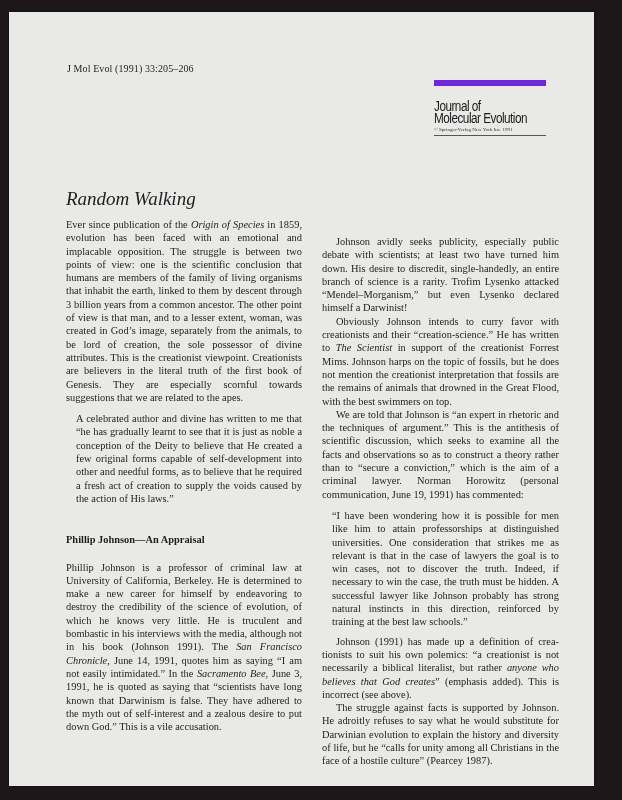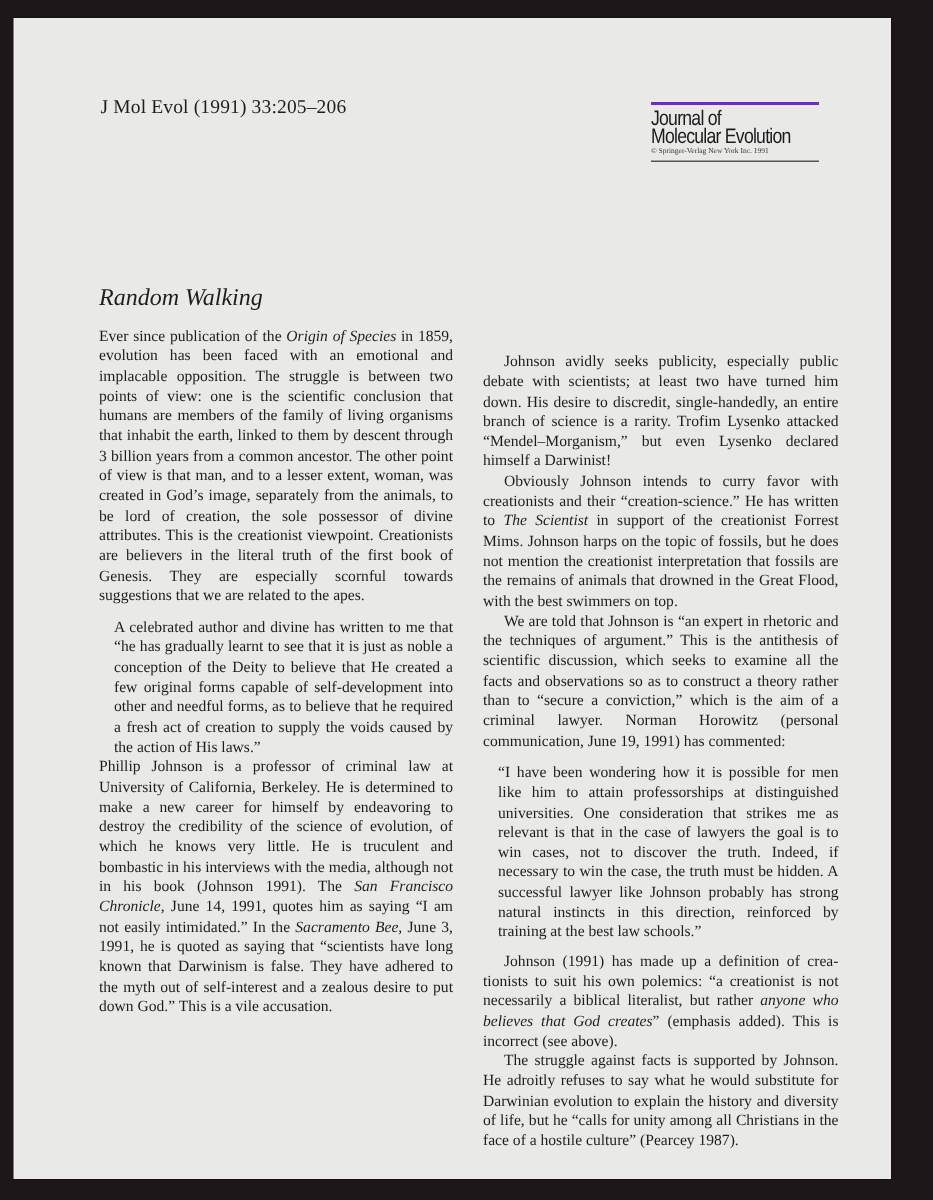--- a/index.html
+++ b/index.html
@@ -11,45 +11,45 @@
     color: #1e1e1e;
   }
   .page {
     position: absolute; left: 9px; top: 12px;
     width: 585px; height: 774px;
     background: #e9e9e7;
     box-shadow: 0 0 2px rgba(0,0,0,0.5);
   }
   .citation {
     position: absolute; left: 58px; top: 51px;
-    font-size: 13px; letter-spacing: 0.1px;
+    font-size: 10px; letter-spacing: 0.1px;
   }
   .masthead {
-    position: absolute; left: 425px; top: 56px; width: 112px;
-    border-top: 2px solid #6d28d9; border-bottom: 1px solid #555;
-    padding: 2px 0 3px 0;
+    position: absolute; left: 425px; top: 68px; width: 112px;
+    border-top: 6px solid #6d28d9; border-bottom: 1px solid #555;
+    padding: 14px 0 3px 0;
   }
   .masthead .m1, .masthead .m2 {
     font-family: "Liberation Sans", sans-serif;
     font-size: 14px; line-height: 12px; letter-spacing: -0.6px;
     transform: scaleX(0.84); transform-origin: left;
     white-space: nowrap; color: #1b1b1b;
   }
   .masthead .copy {
     font-size: 5px; margin-top: 3px; white-space: nowrap; color: #333;
   }
   .col {
     position: absolute; top: 178px; width: 236px;
     font-size: 10.4px; line-height: 13.3px;
     text-align: justify; hyphens: manual;
   }
   .col.left { left: 57px; }
   .col.right { left: 313px; width: 237px; top: 180px; margin-top: 43px; }
   .title {
-    font-style: italic; font-size: 16px; line-height: 18px;
+    font-style: italic; font-size: 19px; line-height: 18px;
     margin: 0 0 10px 0; font-weight: normal; text-align: left;
   }
   .section-head {
     font-weight: bold; font-size: 10.4px; margin: 0 0 14px 0; text-align: left;
   }
   p { margin: 0; }
   p.first { text-indent: 0; }
   p.ind { text-indent: 14px; }
   .quote { margin: 8px 0 0 10px; font-family: Liberation Serif, serif; }
   .gap-section { margin-top: 28px; }
@@ -67,20 +67,21 @@
     <div class="m1">Journal of</div>
     <div class="m2">Molecular Evolution</div>
     <div class="copy">© Springer-Verlag New York Inc. 1991</div>
   </div>
 
   <div class="col left">
     <h1 class="title">Random Walking</h1>
     <p class="first"><span>Ever since publication of the </span><em>Origin of Species</em><span> in 1859, evolution has been faced with an emotional and implacable opposition. The struggle is between two points of view: one is the scientific conclusion that humans are members of the family of living organisms that inhabit the earth, linked to them by descent through 3 billion years from a common an­cestor. The other point of view is that man, and to a lesser extent, woman, was created in God’s image, separately from the animals, to be lord of creation, the sole possessor of divine attributes. This is the creationist viewpoint. Creationists are believers in the literal truth of the first book of Genesis. They are especially scornful towards suggestions that we are related to the apes.</span></p>
     <p class="quote">A celebrated author and divine has written to me that “he has gradually learnt to see that it is just as noble a conception of the Deity to believe that He created a few original forms capable of self-development into other and needful forms, as to believe that he required a fresh act of creation to supply the voids caused by the action of His laws.”</p>
 
+    <div class="section-head gap-section">Phillip Johnson—An Appraisal</div>
     <p class="first"><span>Phillip Johnson is a professor of criminal law at University of California, Berkeley. He is determined to make a new career for himself by endeavoring to destroy the credibility of the science of evolution, of which he knows very little. He is truculent and bombastic in his interviews with the media, al­though not in his book (Johnson 1991). The </span><em>San Francisco Chronicle,</em><span> June 14, 1991, quotes him as saying “I am not easily intimidated.” In the </span><em>Sac­ramento Bee,</em><span> June 3, 1991, he is quoted as saying that “scientists have long known that Darwinism is false. They have adhered to the myth out of self-interest and a zealous desire to put down God.” This is a vile accusation.</span></p>
   </div>
 
   <div class="col right">
     <p class="ind">Johnson avidly seeks publicity, especially public debate with scientists; at least two have turned him down. His desire to discredit, single-handedly, an entire branch of science is a rarity. Trofim Lysenko attacked “Mendel–Morganism,” but even Lysenko declared himself a Darwinist!</p>
     <p class="ind"><span>Obviously Johnson intends to curry favor with creationists and their “creation-science.” He has written to </span><em>The Scientist</em><span> in support of the creationist Forrest Mims. Johnson harps on the topic of fossils, but he does not mention the creationist interpre­tation that fossils are the remains of animals that drowned in the Great Flood, with the best swimmers on top.</span></p>
     <p class="ind">We are told that Johnson is “an expert in rhetoric and the techniques of argument.” This is the an­tithesis of scientific discussion, which seeks to ex­amine all the facts and observations so as to con­struct a theory rather than to “secure a conviction,” which is the aim of a criminal lawyer. Norman Ho­rowitz (personal communication, June 19, 1991) has commented:</p>
     <p class="quote">“I have been wondering how it is possible for men like him to attain professorships at distinguished universities. One consideration that strikes me as relevant is that in the case of lawyers the goal is to win cases, not to discover the truth. Indeed, if necessary to win the case, the truth must be hid­den. A successful lawyer like Johnson probably has strong natural instincts in this direction, re­inforced by training at the best law schools.”</p>
     <p class="ind gap-small"><span>Johnson (1991) has made up a definition of crea­tionists to suit his own polemics: “a creationist is not necessarily a biblical literalist, but rather </span><em>anyone who believes that God creates</em><span>” (emphasis added). This is incorrect (see above).</span></p>
     <p class="ind">The struggle against facts is supported by John­son. He adroitly refuses to say what he would sub­stitute for Darwinian evolution to explain the his­tory and diversity of life, but he “calls for unity among all Christians in the face of a hostile culture” (Pearcey 1987).</p>

